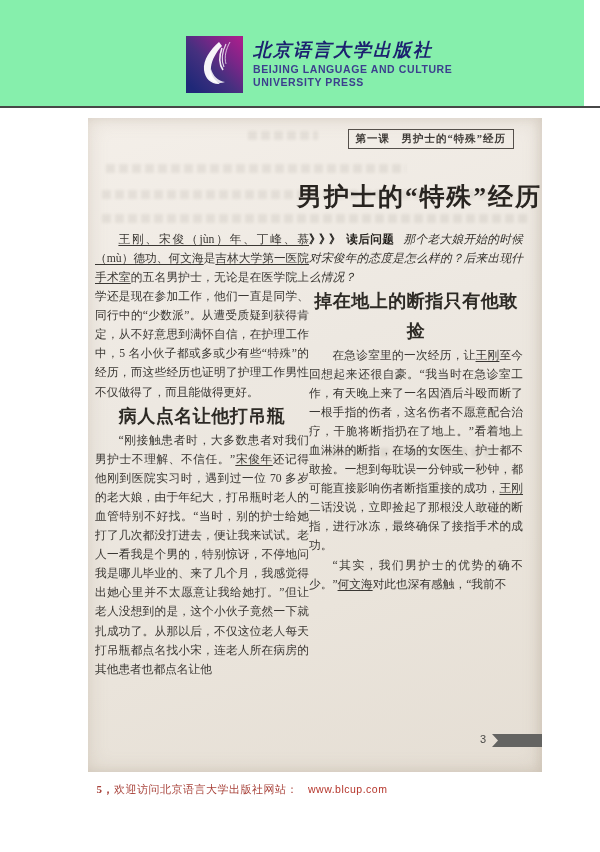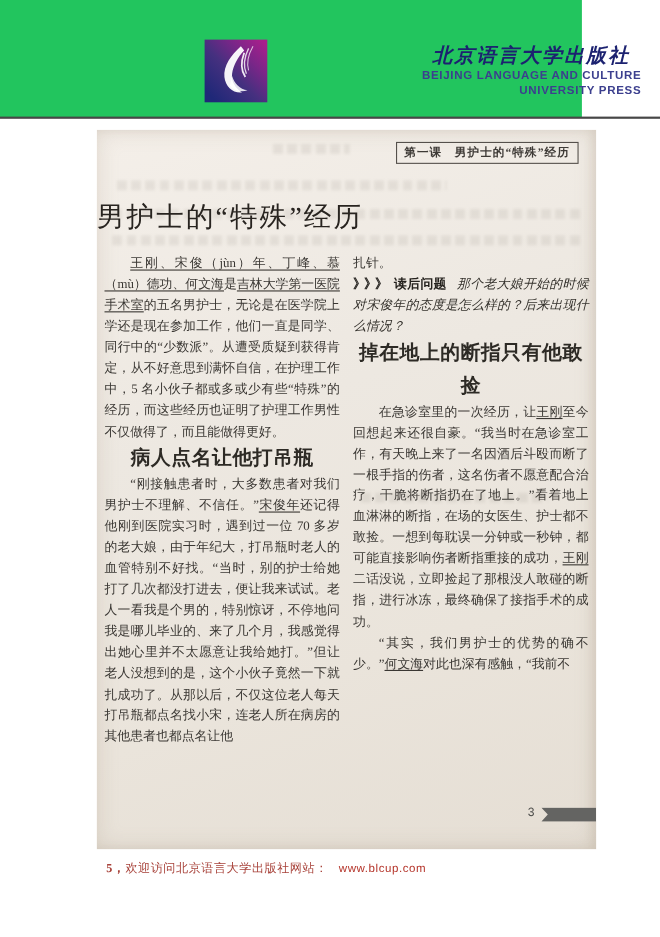--- a/index.html
+++ b/index.html
@@ -2,21 +2,21 @@
 <html><head>
 <meta charset="utf-8">
 <style>
   html,body{margin:0;padding:0;}
   body{
     width:600px;height:852px;position:relative;background:#ffffff;
     font-family:"Liberation Serif","DejaVu Serif",serif;
     overflow:hidden;
   }
   
-  .pub-header{position:absolute;left:0;top:0;width:529px;height:107px;background:#22c55e;text-align:right;}
+  .pub-header{position:absolute;left:0;top:0;width:584px;height:107px;background:#86efac;}
   .pub-logo{
     position:absolute;left:186px;top:36px;width:57px;height:57px;
     background:linear-gradient(45deg,#1f2878 10%,#45307f 45%,#7a2688 70%,#a81f8c 95%);
   }
   .pub-name-cn{
     position:absolute;left:253px;top:38px;width:320px;
     font-size:18px;font-weight:bold;color:#1c2270;letter-spacing:2px;
     font-style:italic;
   }
   .pub-name-en{
@@ -28,32 +28,32 @@
   .pub-en2{top:76px;}
   .header-rule{position:absolute;left:0;top:106px;width:600px;height:2px;background:#474747;}
 
   
   .scan-page{
     position:absolute;left:88px;top:118px;width:454px;height:654px;
     background:linear-gradient(160deg,#f4efe9 0%,#ede8e1 38%,#eae4db 70%,#e5ded4 100%);
     box-shadow:inset 0 0 20px rgba(150,130,110,.22), inset -4px 0 8px rgba(140,120,100,.12);
   }
   .lesson-box{
-    position:absolute;top:11px;right:16px;
+    position:absolute;top:11px;right:28px;
     border:1px solid #55504b;padding:2px 7px;
     font-size:10.5px;font-weight:bold;color:#3e3a36;letter-spacing:1px;
     white-space:nowrap;
   }
   .page-title{
-    position:absolute;top:62px;left:0;width:100%;text-align:left;
-    font-size:25px;font-weight:normal;color:#282420;letter-spacing:2px;
+    position:absolute;top:62px;left:0;width:100%;text-align:right;
+    font-size:25px;font-weight:bold;color:#282420;letter-spacing:2px;
   }
   .columns{
     position:absolute;top:112px;left:7px;width:440px;
-    display:flex;gap:12px;
+    display:flex;
   }
   .col{width:214px;font-size:11.7px;line-height:1.63;color:#3a3733;text-align:justify;}
   .col p{margin:0;}
   p.indent{text-indent:2em;}
   .u{text-decoration:underline;text-underline-offset:2px;}
   .qblock{margin:7px 0 7px 0;}
   .qmark{font-weight:bold;color:#1f1d1a;letter-spacing:-2px;margin-right:4px;}
   .qlabel{font-weight:bold;color:#24211d;margin-right:6px;}
   .qtext{font-style:italic;color:#35322d;}
   .subhead{
@@ -117,21 +117,20 @@
 
   <div class="columns">
 
     <div class="col">
       <p class="indent"><span class="u">王刚、宋俊（jùn）年、丁峰、慕（mù）德功、何文海</span><span>是</span><span class="u">吉林大学第一医院手术室</span><span>的五名男护士，无论是在医学院上学还是现在参加工作，他们一直是同学、同行中的“少数派”。从遭受质疑到获得肯定，从不好意思到满怀自信，在护理工作中，5 名小伙子都或多或少有些“特殊”的经历，而这些经历也证明了护理工作男性不仅做得了，而且能做得更好。</span></p>
       <p class="subhead">病人点名让他打吊瓶</p>
       <p class="indent"><span>“刚接触患者时，大多数患者对我们男护士不理解、不信任。”</span><span class="u">宋俊年</span><span>还记得他刚到医院实习时，遇到过一位 70 多岁的老大娘，由于年纪大，打吊瓶时老人的血管特别不好找。“当时，别的护士给她打了几次都没打进去，便让我来试试。老人一看我是个男的，特别惊讶，不停地问我是哪儿毕业的、来了几个月，我感觉得出她心里并不太愿意让我给她打。”但让老人没想到的是，这个小伙子竟然一下就扎成功了。从那以后，不仅这位老人每天打吊瓶都点名找小宋，连老人所在病房的其他患者也都点名让他</span></p>
     </div>
 
     <div class="col">
-      <p>扎针。</p>
       <p class="qblock">
         <span class="qmark">》》》</span>
         <span class="qlabel">读后问题</span>
         <span class="qtext">那个老大娘开始的时候对宋俊年的态度是怎么样的？后来出现什么情况？</span>
       </p>
       <p class="subhead">掉在地上的断指只有他敢捡</p>
       <p class="indent"><span>在急诊室里的一次经历，让</span><span class="u">王刚</span><span>至今回想起来还很自豪。“我当时在急诊室工作，有天晚上来了一名因酒后斗殴而断了一根手指的伤者，这名伤者不愿意配合治疗，干脆将断指扔在了地上。”看着地上血淋淋的断指，在场的女医生、护士都不敢捡。一想到每耽误一分钟或一秒钟，都可能直接影响伤者断指重接的成功，</span><span class="u">王刚</span><span>二话没说，立即捡起了那根没人敢碰的断指，进行冰冻，最终确保了接指手术的成功。</span></p>
       <p class="indent"><span>“其实，我们男护士的优势的确不少。”</span><span class="u">何文海</span><span>对此也深有感触，“我前不</span></p>
     </div>
   </div>

